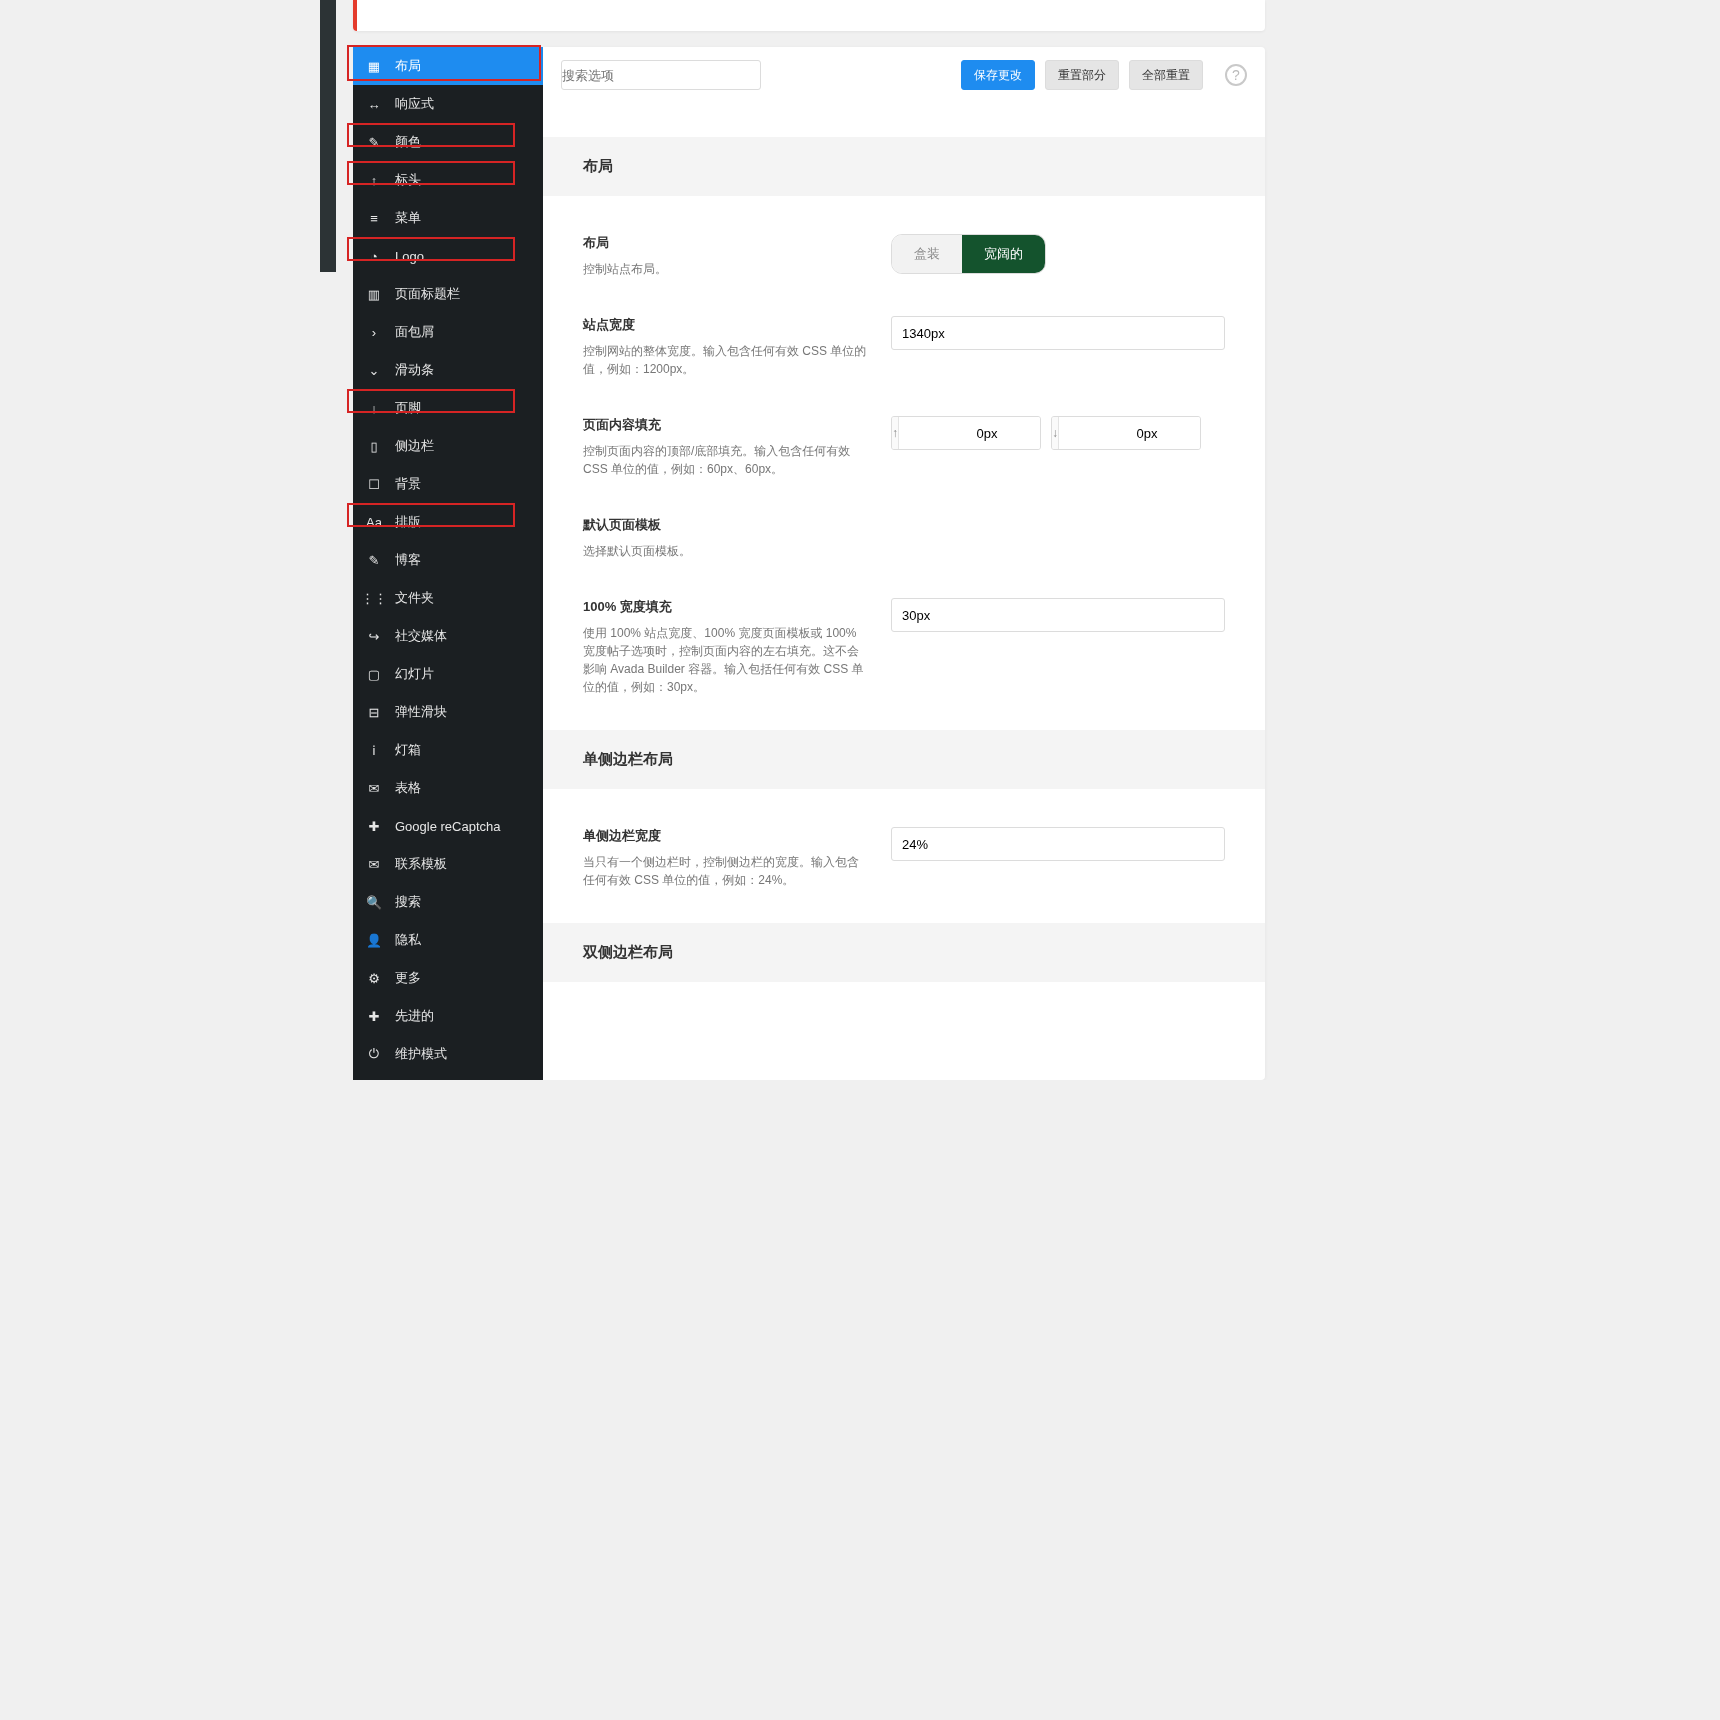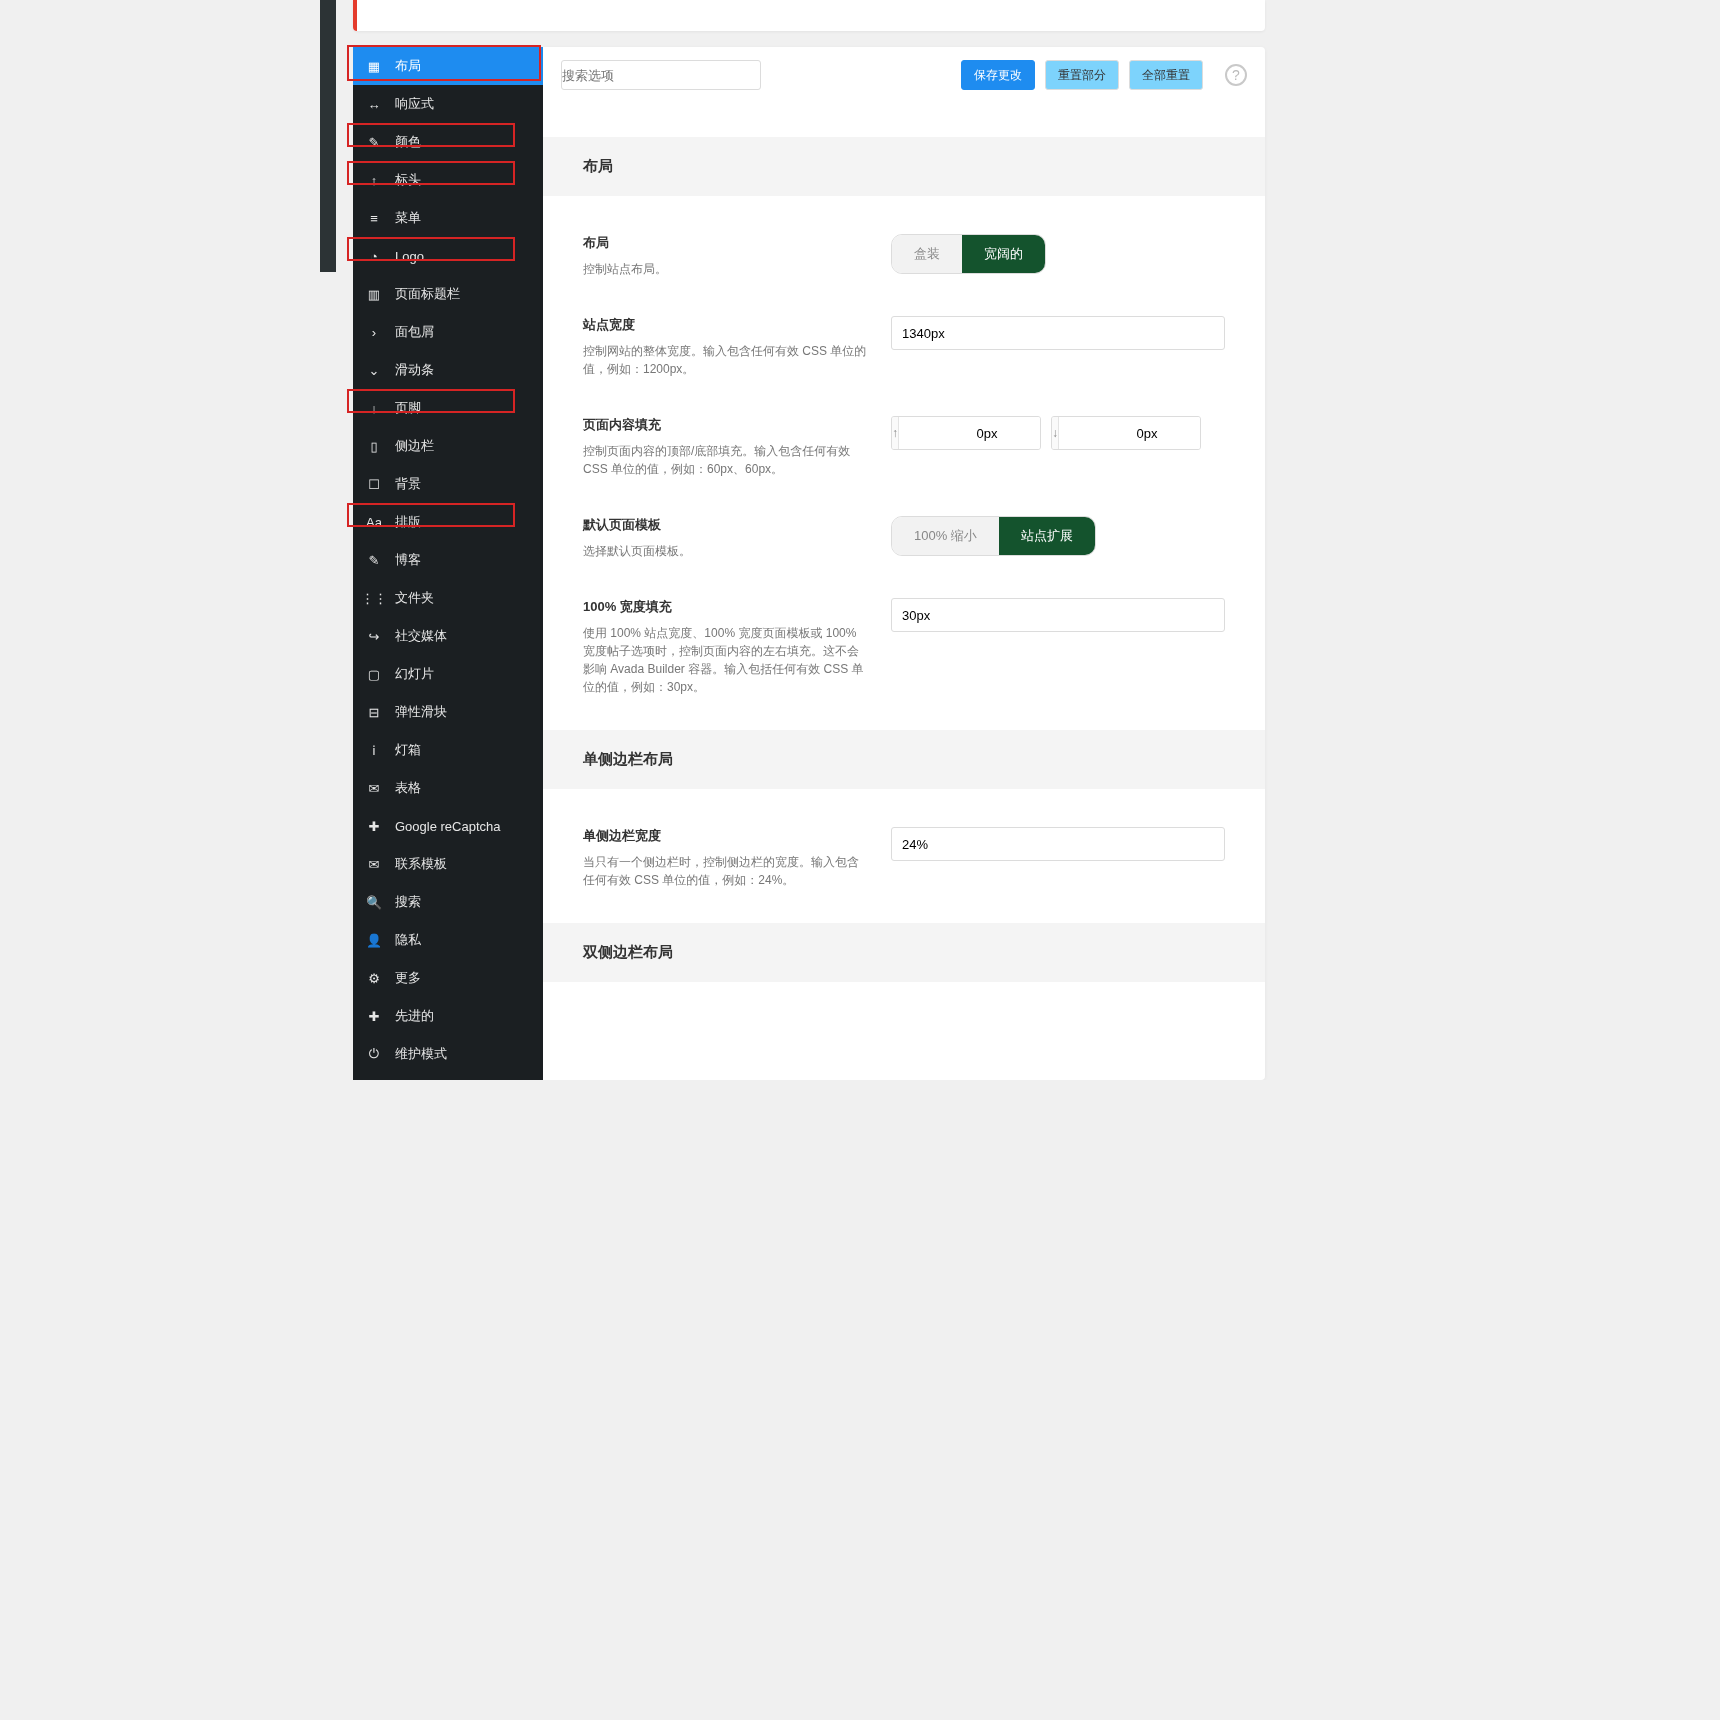--- a/index.html
+++ b/index.html
@@ -52,21 +52,21 @@
   .topbar {
     display: flex; align-items: center; padding: 13px 18px 13px 18px; gap: 10px;
   }
   .search-input {
     width: 200px; height: 30px; padding: 0 0;
     border: 1px solid #dcdcdc; border-radius: 3px;
     font-size: 13px; color: #333; background: #fff;
   }
   .topbar .spacer { flex: 1; }
   .btn {
-    height: 30px; padding: 0 12px; border: 1px solid #dcdcdc; background: #7dd3fc;
+    height: 30px; padding: 0 12px; border: 1px solid #dcdcdc; background: #e5e5e5;
     border-radius: 3px; font-size: 12px; cursor: pointer; color: #333;
   }
   .btn.primary { background: #1e8cf0; border-color: #1e8cf0; color: #fff; }
   .help-circ {
     width: 22px; height: 22px; border: 2px solid #c9c9c9; border-radius: 50%;
     display: flex; align-items: center; justify-content: center;
     color: #bbb; font-size: 14px; margin-left: 12px; cursor: pointer;
   }
 
   .content { padding: 0 40px 30px 40px; }
@@ -290,26 +290,20 @@
             </div>
           </div>
         </div>
       </div>
 
       <div class="field-row">
         <div class="field-desc">
           <div class="field-title">默认页面模板</div>
           <div class="field-help">选择默认页面模板。</div>
         </div>
-        <div class="field-control">
-          <div class="toggle-group">
-            <button class="toggle-btn">100% 缩小</button>
-            <button class="toggle-btn active">站点扩展</button>
-          </div>
-        </div>
       </div>
 
       <div class="field-row">
         <div class="field-desc">
           <div class="field-title">100% 宽度填充</div>
           <div class="field-help">使用 100% 站点宽度、100% 宽度页面模板或 100% 宽度帖子选项时，控制页面内容的左右填充。这不会影响 Avada Builder 容器。输入包括任何有效 CSS 单位的值，例如：30px。</div>
         </div>
         <div class="field-control">
           <input class="text-input" value="30px" style="">
         </div>

